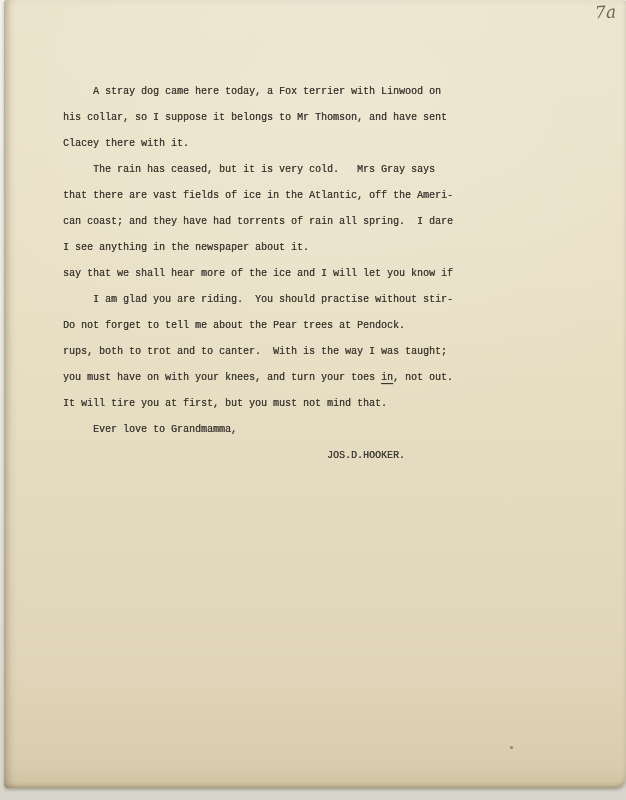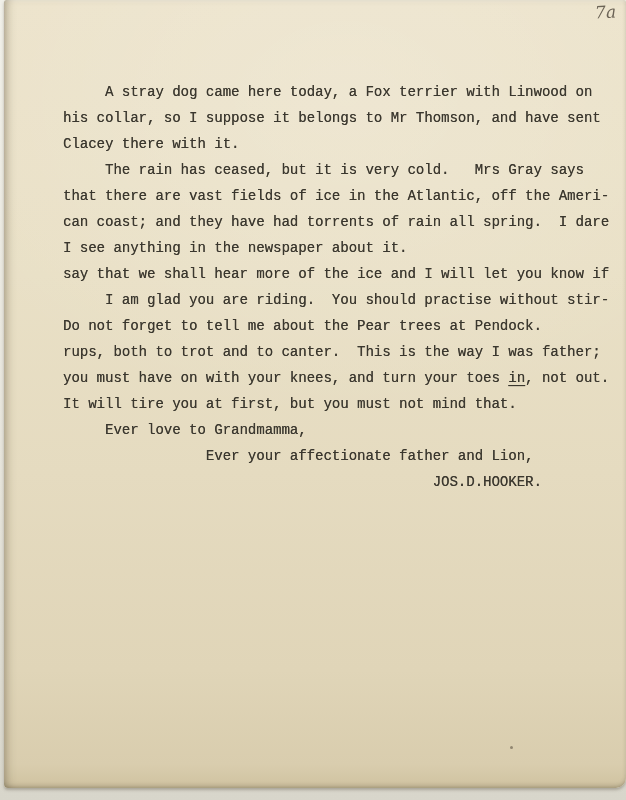--- a/index.html
+++ b/index.html
@@ -39,21 +39,21 @@
     font-style: italic;
     font-size: 17px;
     color: #6b6356;
     transform: rotate(-3deg);
   }
   .letter-text {
     position: absolute;
     left: 59px;
     top: 79px;
     font-family: "Liberation Mono", "DejaVu Sans Mono", monospace;
-    font-size: 14px;
+    font-size: 10px;
     line-height: 26px;
     color: #3a372e;
     text-shadow: 0.2px 0.2px 0.6px rgba(55, 50, 42, 0.75);
   }
   .line {
     white-space: pre;
     height: 26px;
   }
   .line .u {
     text-decoration: underline;
@@ -80,21 +80,20 @@
       <div class="line"><span>     A stray dog came here today, a Fox terrier with Linwood on</span></div>
       <div class="line"><span>his collar, so I suppose it belongs to Mr Thomson, and have sent</span></div>
       <div class="line"><span>Clacey there with it.</span></div>
       <div class="line"><span>     The rain has ceased, but it is very cold.   Mrs Gray says</span></div>
       <div class="line"><span>that there are vast fields of ice in the Atlantic, off the Ameri-</span></div>
       <div class="line"><span>can coast; and they have had torrents of rain all spring.  I dare</span></div>
       <div class="line"><span>I see anything in the newspaper about it.</span></div>
       <div class="line"><span>say that we shall hear more of the ice and I will let you know if</span></div>
       <div class="line"><span>     I am glad you are riding.  You should practise without stir-</span></div>
       <div class="line"><span>Do not forget to tell me about the Pear trees at Pendock.</span></div>
-      <div class="line"><span>rups, both to trot and to canter.  This is the way I was father;</span></div>
+      <div class="line"><span>rups, both to trot and to canter.  With is the way I was taught;</span></div>
       <div class="line"><span>you must have on with your knees, and turn your toes </span><span class="u">in</span><span>, not out.</span></div>
       <div class="line"><span>It will tire you at first, but you must not mind that.</span></div>
       <div class="line"><span>     Ever love to Grandmamma,</span></div>
-      <div class="line"><span>                 Ever your affectionate father and Lion,</span></div>
       <div class="line"><span>                                            JOS.D.HOOKER.</span></div>
     </div>
   <div class="speck"></div>
 </div>
 
 </body></html>

